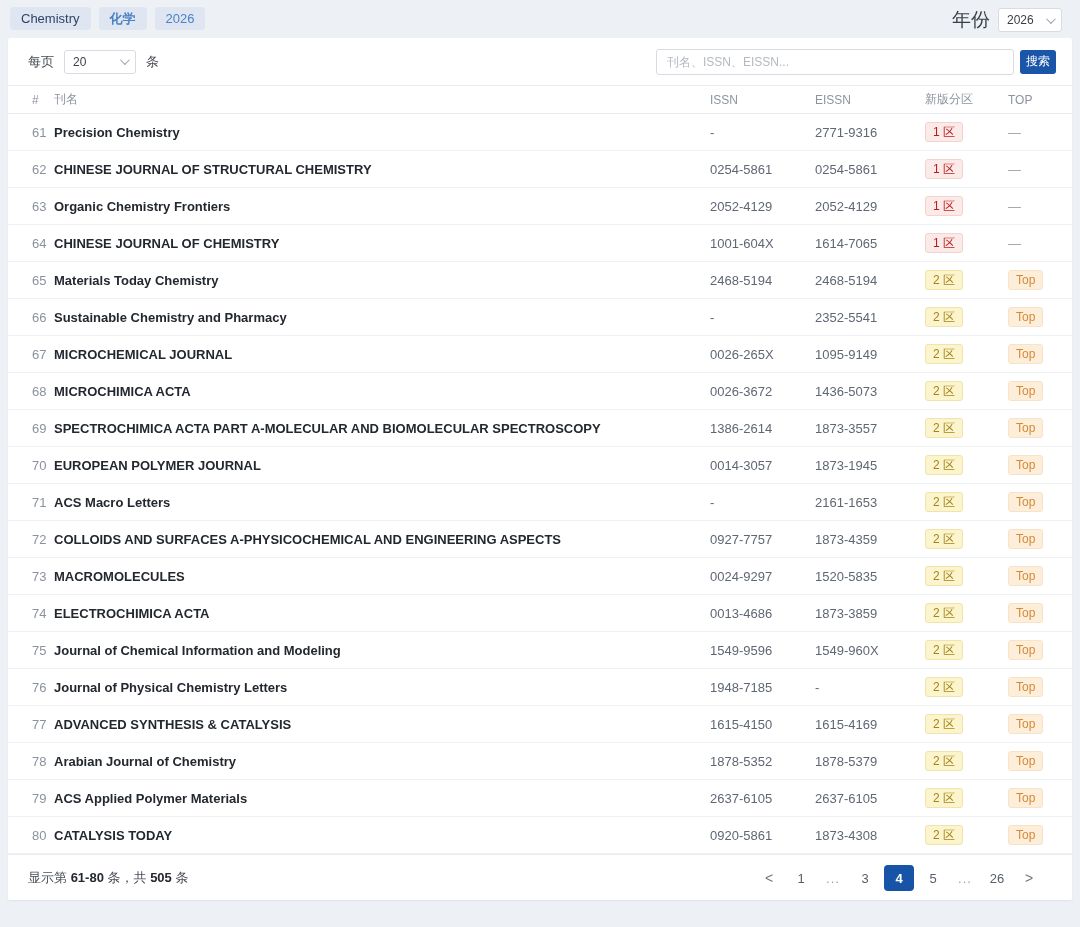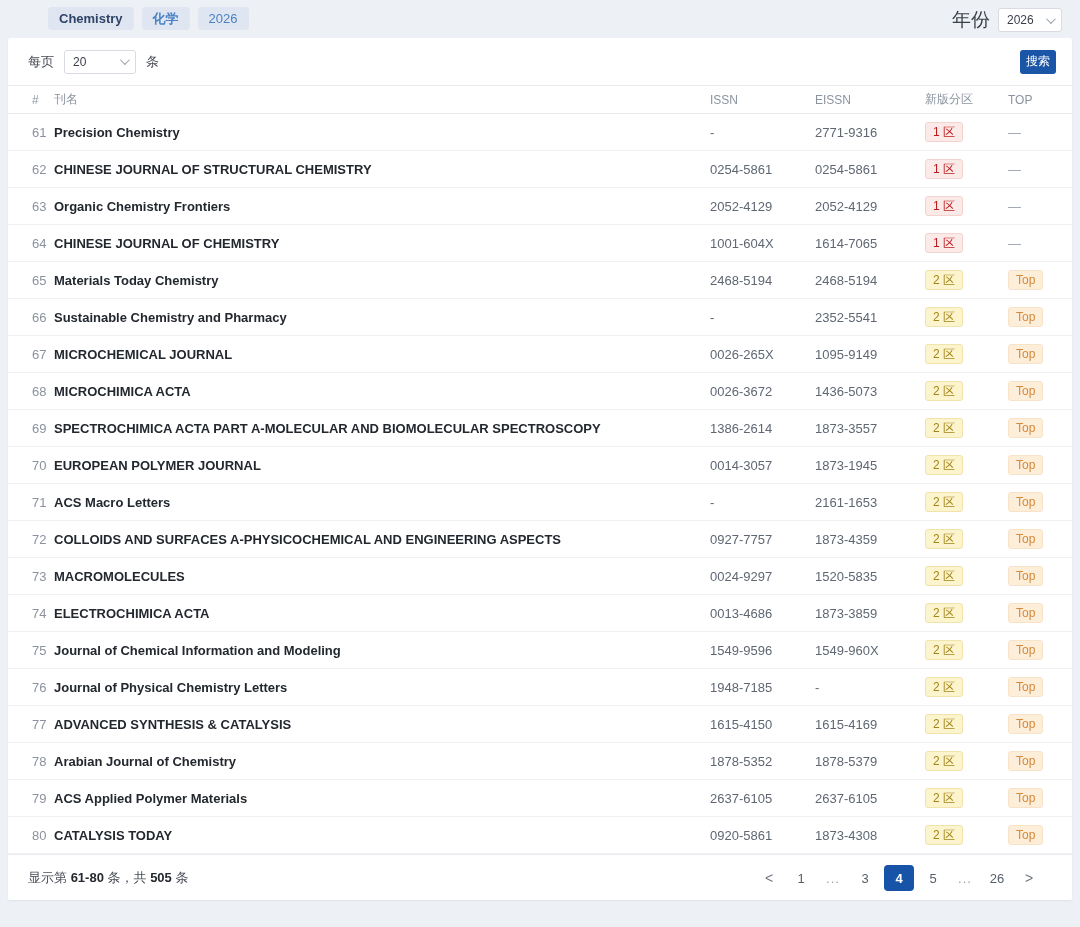--- a/index.html
+++ b/index.html
@@ -18,21 +18,21 @@
   }
   .chips { display:flex; gap:8px; }
   .chip {
     background:#dfe6f1;
     border-radius:4px;
     padding:4px 11px;
     font-size:13px;
     line-height:15px;
     cursor:pointer;
   }
-  .chip-en { color:#2f4366; font-weight:700;margin-left:38px; }
+  .chip-en { color:#2f4366; font-weight:400; }
   .chip-cn { color:#4a82c4; font-weight:700; }
   .chip-yr { color:#4a82c4; font-weight:500; }
   .yearfilter { display:flex; align-items:center; gap:8px; margin-right:8px; }
   .yf-label { font-size:19px; color:#3a3f46; }
   .select {
     background:#fff;
     border:1px solid #d8dbe1;
     border-radius:3px;
     height:24px;
     display:flex; align-items:center; justify-content:space-between;
@@ -174,20 +174,21 @@
   <div class="toolbar">
     <div class="tb-left">
       <span>每页</span>
       <div class="select per-page">
         <span>20</span>
         <span class="chev"></span>
       </div>
       <span>条</span>
     </div>
     <div class="tb-right">
+      <input class="search-input" type="text" placeholder="刊名、ISSN、EISSN..." style="">
       <button class="search-btn">搜索</button>
     </div>
   </div>
 
   <table>
     <colgroup>
       <col class="c-num">
         <col class="c-name">
         <col class="c-issn">
         <col class="c-eissn">

